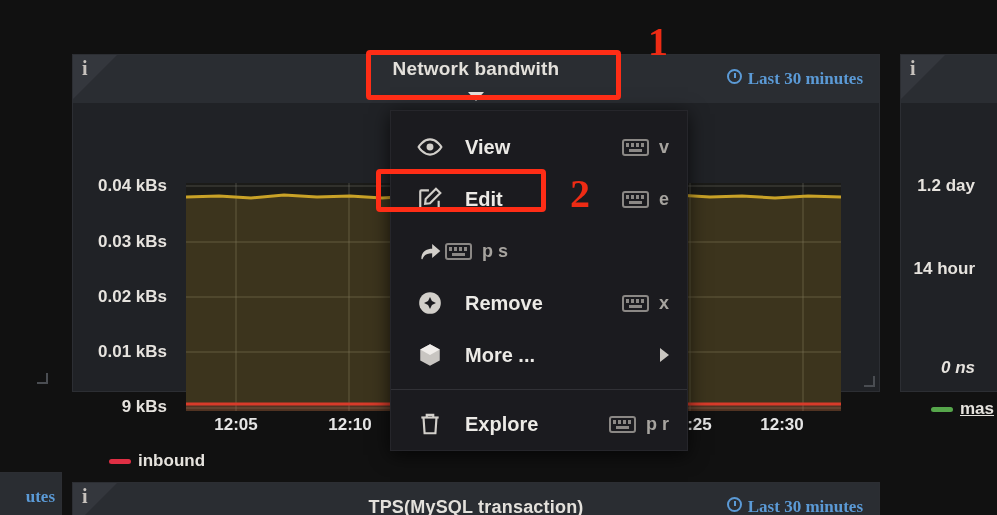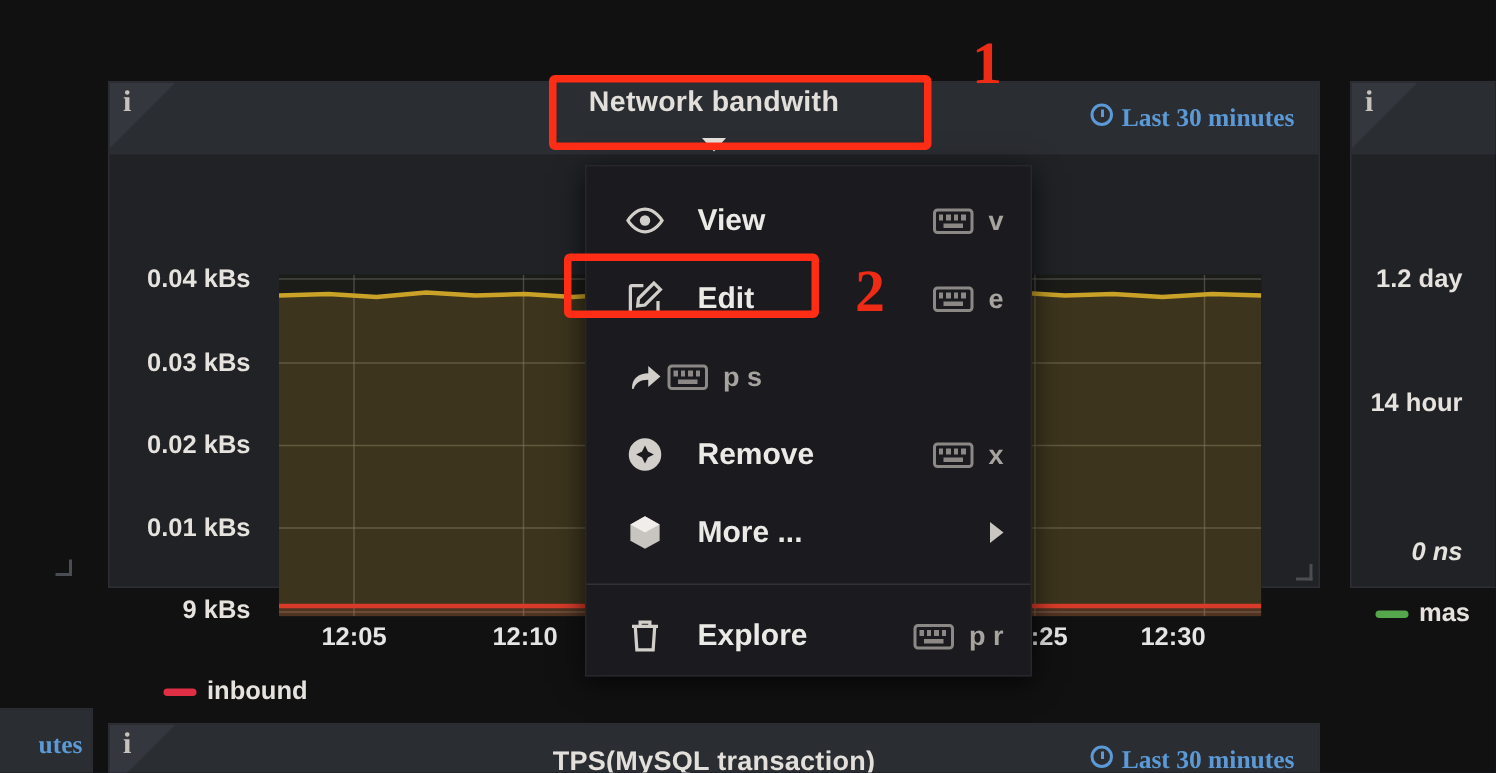--- a/index.html
+++ b/index.html
@@ -323,21 +323,21 @@
       <div class="info-corner">
         <span class="info-glyph">i</span>
       </div>
     </div>
     <div class="graph-body" style="height:290px;">
       <div class="y-axis" style="left:-40px; width:120px;">
         <span class="y-tick" style="top:83px;">1.2 day</span>
         <span class="y-tick" style="top:166px;">14 hour</span>
         <span class="y-tick" style="top:265px;font-style:italic;">0 ns</span>
       </div>
-      <div class="legend" style="left:16px; top:296px;">
+      <div class="legend" style="left:30px; top:296px;text-decoration:underline;">
         <span class="legend-item">
           <span class="legend-swatch" style="background:#56a64b;"></span>
           <span>mas</span>
         </span>
       </div>
     </div>
   </div>
 
   <div class="panel" style="left:72px; top:482px; width:808px; height:120px;">
     <div class="panel-header">

